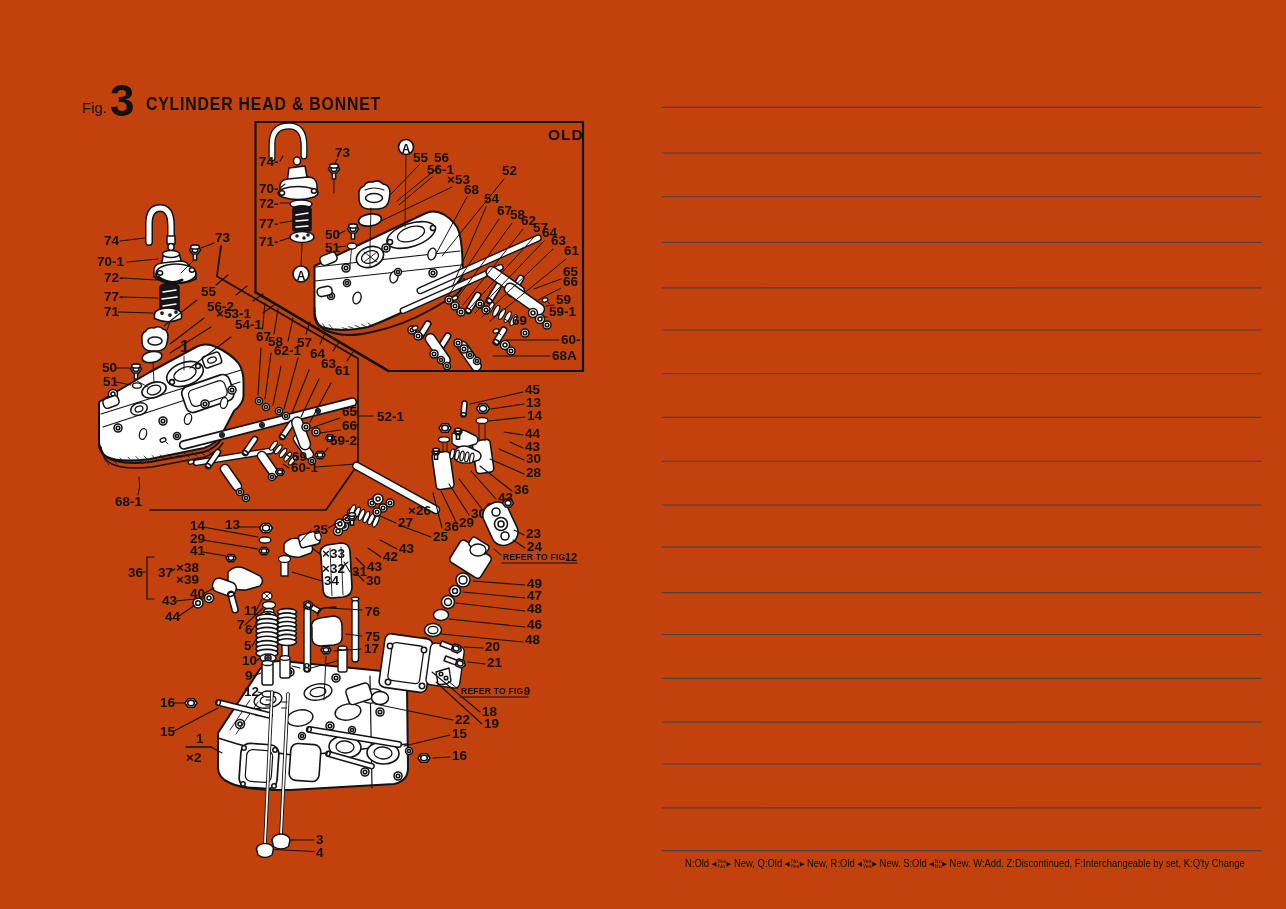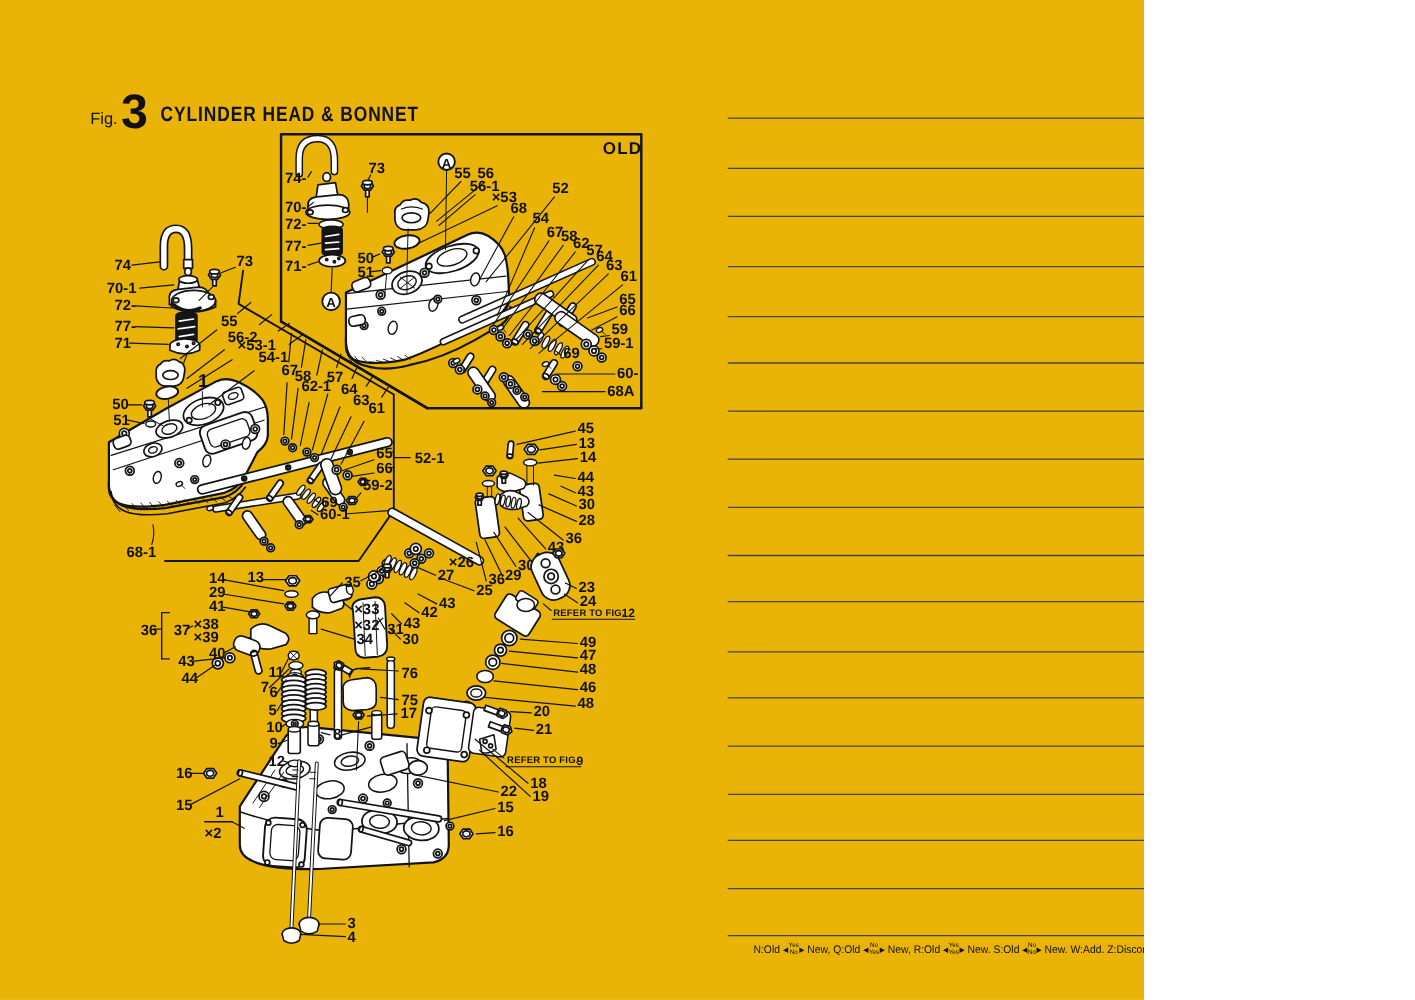--- a/index.html
+++ b/index.html
@@ -1,15 +1,15 @@
 <!DOCTYPE html>
 <html><head><meta charset="utf-8">
 <style>
 html,body{margin:0;padding:0;background:#ffffff;}
-#page{position:relative;width:1040px;height:909px;background:#eab308;overflow:hidden;
+#page{position:relative;width:1286px;height:909px;background:#c2410c;overflow:hidden;
   font-family:"Liberation Sans", sans-serif;}
 svg text{font-family:"Liberation Sans", sans-serif;fill:#111;stroke:none;}
 #legend{position:absolute;left:685px;top:858px;color:#111;white-space:nowrap;
   font-family:"Liberation Sans", sans-serif;font-size:10px;}
 #lg{display:inline-block;transform:scale(0.943,1);transform-origin:left top;}
 .fr{display:inline-block;vertical-align:middle;font-size:6px;line-height:5.5px;text-align:center;margin:0 0.5px;}
 .ar{font-size:6.5px;vertical-align:middle;letter-spacing:0;}
 </style></head>
 <body>
 <div id="page">

